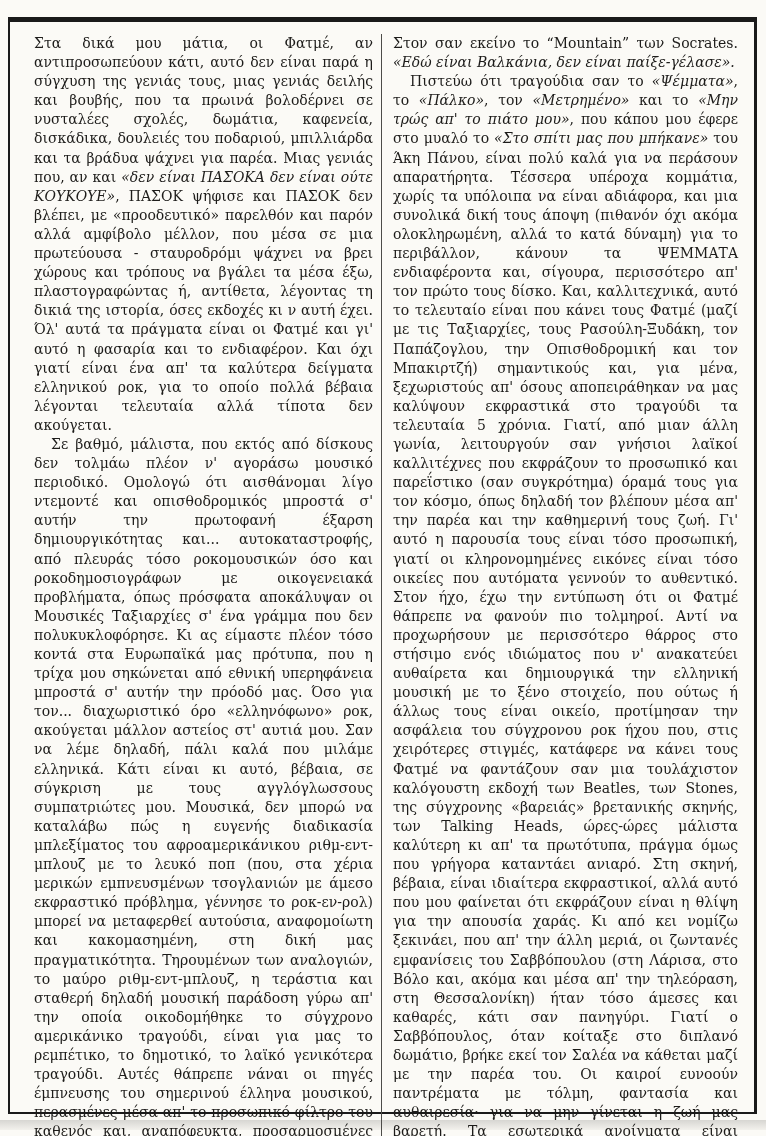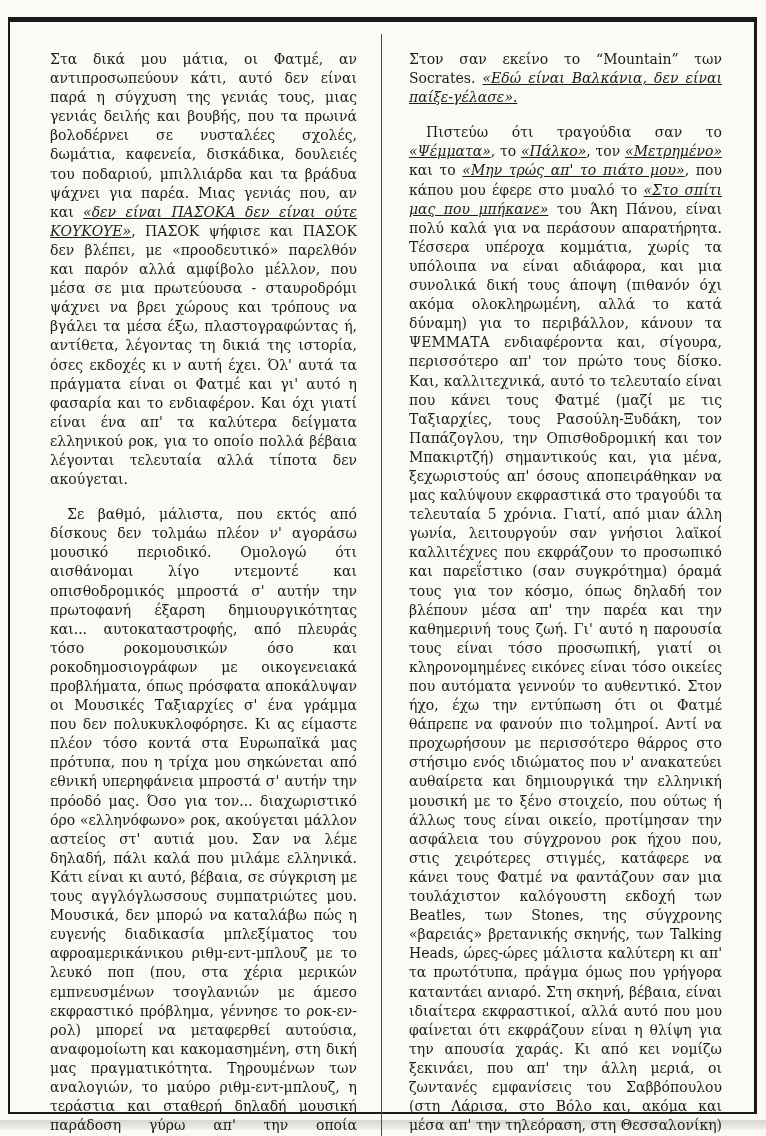--- a/index.html
+++ b/index.html
@@ -35,23 +35,23 @@
   }
   .col {
     font-size: 14px;
     line-height: 19.1px;
     text-align: justify;
     hyphens: auto;
     -webkit-hyphens: auto;
   }
   .col-left  { width: 347px; padding-right: 8px; }
   .col-right { width: 357px; border-left: 1px solid #4d4c49; padding-left: 11px; }
-  .para { margin: 16px; }
+  .para { margin: 0; }
   .para.indent { text-indent: 17px; }
-  .it { font-style: italic; text-decoration: underline; }
+  .it { font-style: italic; }
 </style>
 </head>
 <body>
 
 <div class="frame"></div>
 <div class="scan-shadow"></div>
 
 <div class="content">
   <div class="col col-left" id="col-left">
       <p class="para"><span>Στα δικά μου μάτια, οι Φατμέ, αν αντιπροσωπεύουν κάτι, αυτό δεν είναι παρά η σύγχυση της γενιάς τους, μιας γενιάς δειλής και βουβής, που τα πρωινά βολοδέρνει σε νυσταλέες σχολές, δωμάτια, καφενεία, δισκάδικα, δουλειές του ποδαριού, μπιλλιάρδα και τα βράδυα ψάχνει για παρέα. Μιας γενιάς που, αν και </span><span class="it">«δεν είναι ΠΑΣΟΚΑ δεν είναι ούτε ΚΟΥΚΟΥΕ»</span><span>, ΠΑΣΟΚ ψήφισε και ΠΑΣΟΚ δεν βλέπει, με «προοδευτικό» παρελθόν και παρόν αλλά αμφίβολο μέλλον, που μέσα σε μια πρωτεύουσα - σταυροδρόμι ψάχνει να βρει χώρους και τρόπους να βγάλει τα μέσα έξω, πλαστογραφώντας ή, αντίθετα, λέγοντας τη δικιά της ιστορία, όσες εκδοχές κι ν αυτή έχει. Όλ' αυτά τα πράγματα είναι οι Φατμέ και γι' αυτό η φασαρία και το ενδιαφέρον. Και όχι γιατί είναι ένα απ' τα καλύτερα δείγματα ελληνικού ροκ, για το οποίο πολλά βέβαια λέγονται τελευταία αλλά τίποτα δεν ακούγεται.</span></p>

